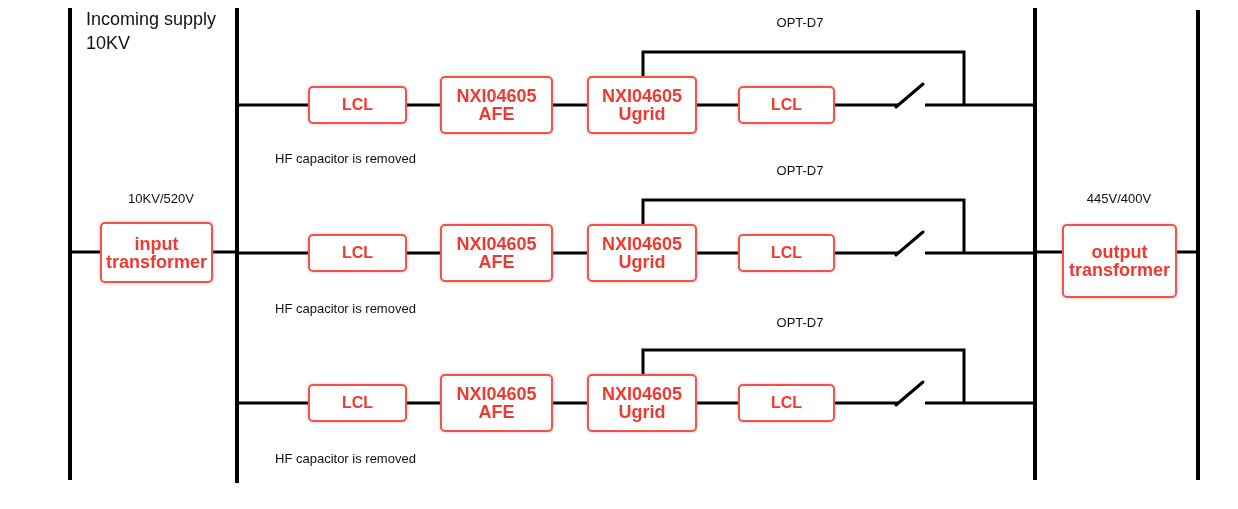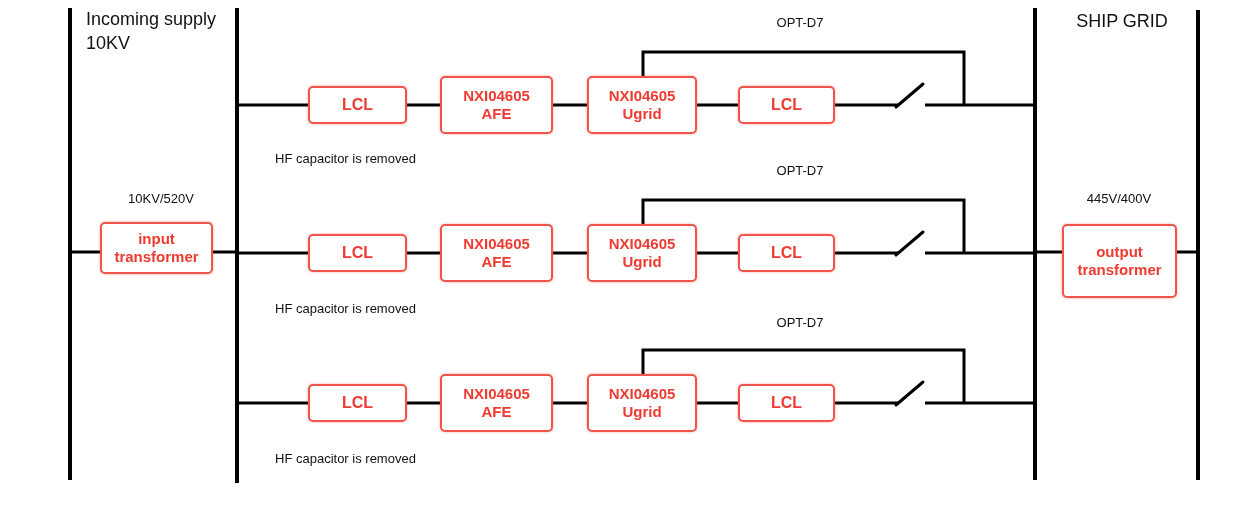--- a/index.html
+++ b/index.html
@@ -31,21 +31,21 @@
     box-sizing:border-box;
     border:2px solid var(--box-border,#f0544b);
     border-radius:5px;
     background:#fff;
     color:var(--box-text,#ee3a31);
     display:flex;flex-direction:column;
     align-items:center;justify-content:center;
     font-weight:bold;text-align:center;
     box-shadow:0 0 3px rgba(240,84,75,.45);
   }
-  .rbox .l1{font-size:15px;line-height:18px;}
+  .rbox .l1{font-size:18px;line-height:18px;}
   .rbox .single{font-size:16px;line-height:18px;}
 </style>
 </head>
 <body>
 
 <div class="canvas">
 
   <svg class="wires" width="1238" height="509" viewBox="0 0 1238 509">
 
     <path class="bus" d="M70 8 V480"></path>
@@ -66,26 +66,25 @@
 
     <path class="wire" d="M237 403 H308 M407 403 H440 M553 403 H587 M697 403 H738 M835 403 H898 M925 403 H1035"></path>
     <path class="wire blade" d="M896 405 L923 382"></path>
     <path class="wire" d="M643 374 V350 H964 V403"></path>
   </svg>
 
   <div class="lbl big" style="left:86px;top:7px;">
     <div>Incoming supply</div>
     <div>10KV</div>
   </div>
-  <div class="lbl big center" style="left:1052px;top:9px;width:140px;">SHIP GRID</div>
 
   <div class="lbl center" style="left:86px;top:189px;width:150px;">10KV/520V</div>
   <div class="lbl center" style="left:1044px;top:189px;width:150px;">445V/400V</div>
 
-  <div class="rbox" style="left:100px;top:222px;width:113px;height:52px;">
+  <div class="rbox" style="left:100px;top:222px;width:113px;height:61px;">
     <div class="l1">input</div>
     <div class="l1">transformer</div>
   </div>
   <div class="rbox" style="left:1062px;top:224px;width:115px;height:74px;">
     <div class="l1">output</div>
     <div class="l1">transformer</div>
   </div>
 
   <div class="lbl center" style="left:740px;top:13px;width:120px;">OPT-D7</div>
   <div class="rbox" style="left:308px;top:86px;width:99px;height:38px;">

